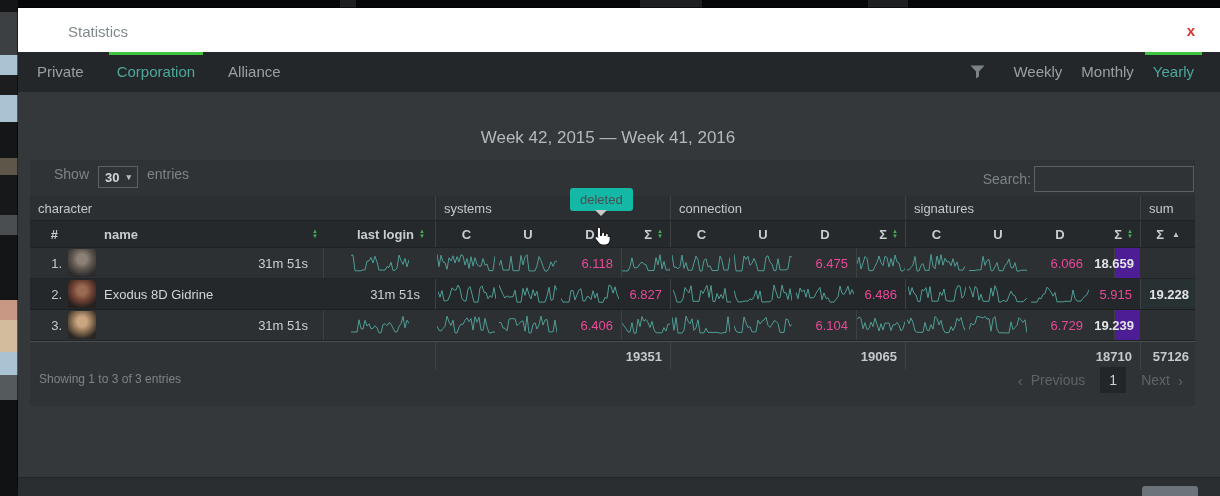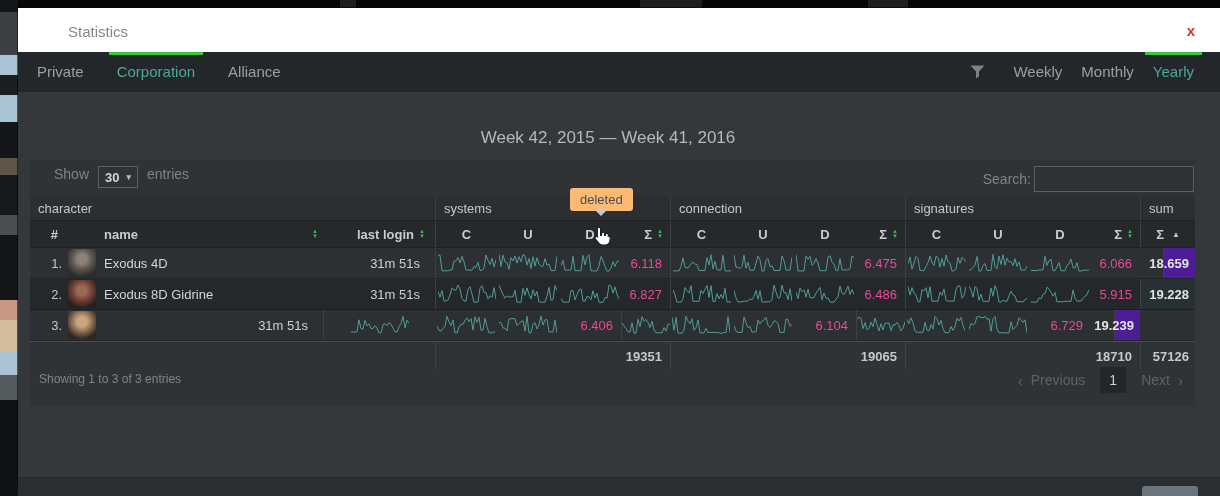--- a/index.html
+++ b/index.html
@@ -87,21 +87,21 @@
   .trow .t-sum{padding-right:6px;}
 
   .showing{position:absolute;left:9px;top:212px;color:#7d8487;font-size:12px;}
   .pager{position:absolute;right:12px;top:207px;display:flex;align-items:center;gap:15px;
          color:#5d6468;font-size:14px;}
   .pg-arrow{font-size:15px;}
   .pg-btn{display:flex;align-items:center;gap:8px;cursor:pointer;}
   .page-box{width:26px;height:26px;background:#232628;display:flex;align-items:center;
             justify-content:center;color:#ced1d3;cursor:pointer;}
 
-  .tooltip{position:absolute;left:540px;top:28px;background:#fdba74;color:#4a4d4f;font-size:13px;
+  .tooltip{position:absolute;left:540px;top:28px;background:#14b8a6;color:#4a4d4f;font-size:13px;
            padding:4px 10px;border-radius:3px;z-index:6;}
   .tooltip::after{content:"";position:absolute;left:50%;bottom:-5px;margin-left:-6px;
                   border:6px solid transparent;border-top-color:#c9c9c7;border-bottom:0;}
   .cursor{position:absolute;left:560px;top:64px;z-index:7;pointer-events:none;}
 
   .modal-footer{position:absolute;left:0;top:429px;width:100%;height:49px;background:#2b2e30;
                 border-top:1px solid #232627;display:flex;align-items:center;justify-content:flex-end;
                 padding-right:22px;box-sizing:border-box;margin-top:40px;}
   .close-btn{width:56px;height:33px;background:#6b747a;border:none;border-radius:3px;color:#fff;
              font-size:14px;font-weight:bold;cursor:pointer;font-family:"Liberation Sans",sans-serif;}
@@ -235,21 +235,20 @@
             <span>Σ</span>
             <span class="asc">▲</span>
           </div>
         </div>
 
         <div class="tr drow r-odd">
           <div class="cell rank">1.</div>
           <div class="cell avcell">
               <div class="avatar av0"></div>
             </div>
-          <div class="cell namecell">Exodus 4D</div>
           <div class="cell logincell">31m 51s</div>
           <div class="cell spark bl">
               <svg width="58" height="20">
                 <polyline fill="none" stroke="#4f9d96" stroke-width="1" points="0.0,2.3 2.0,2.1 4.0,17.8 6.0,17.8 8.0,17.8 10.0,17.8 12.0,16.9 14.0,16.9 16.0,8.2 18.0,7.9 20.0,4.4 22.0,9.9 24.0,3.3 26.0,8.9 28.0,17.1 30.0,17.1 32.0,17.1 34.0,17.1 36.0,13.6 38.0,14.4 40.0,9.3 42.0,17.4 44.0,17.4 46.0,15.0 48.0,2.1 50.0,7.3 52.0,11.5 54.0,5.4 56.0,13.9 58.0,6.7"></polyline>
               </svg>
             </div>
           <div class="cell spark">
               <svg width="58" height="20">
                 <polyline fill="none" stroke="#4f9d96" stroke-width="1" points="0.0,1.1 2.0,13.6 4.0,2.2 6.0,8.8 8.0,9.7 10.0,16.3 12.0,4.7 14.0,8.0 16.0,2.8 18.0,10.1 20.0,3.6 22.0,8.9 24.0,1.7 26.0,2.8 28.0,12.1 30.0,5.4 32.0,15.5 34.0,3.7 36.0,13.1 38.0,4.7 40.0,11.3 42.0,13.2 44.0,13.2 46.0,5.6 48.0,12.2 50.0,11.1 52.0,17.6 54.0,17.6 56.0,17.6 58.0,3.1"></polyline>
               </svg>

